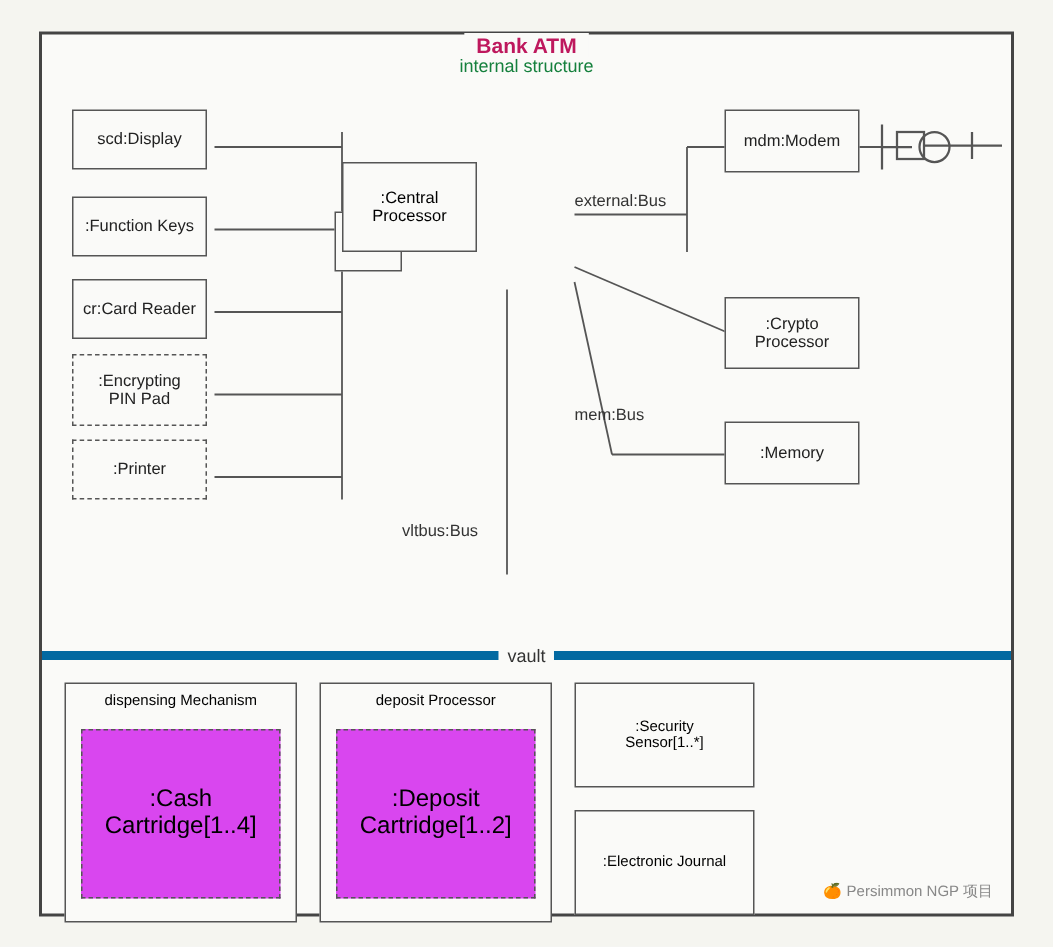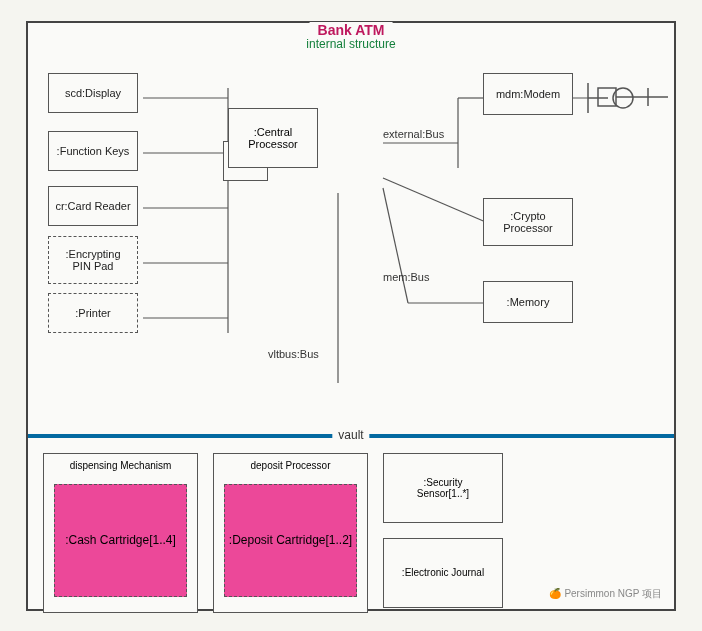--- a/index.html
+++ b/index.html
@@ -82,21 +82,21 @@
       font-size: 11px;
       color: #333;
     }
     
     .vault-section {
       position: absolute;
       bottom: 0;
       left: 0;
       right: 0;
       height: 175px;
-      border-top: 4px solid #0369a1;
+      border-top: 6px solid #0369a1;
     }
     .vault-label {
       position: absolute;
       top: -10px;
       left: 50%;
       transform: translateX(-50%);
       background: #fafaf8;
       padding: 0 6px;
       font-size: 12px;
       color: #333;
@@ -105,26 +105,26 @@
     .mechanism-box {
       position: absolute;
       border: 1px solid #555;
       background: #fafaf8;
       font-size: 10px;
       text-align: center;
     }
     .mechanism-inner {
       position: absolute;
       border: 1px dashed #555;
-      background: #ec4899;
-      font-size: 12px;
-      display: flex;
-      align-items: center;
-      justify-content: center;
-      text-align: right;
+      background: #d946ef;
+      font-size: 16px;
+      display: flex;
+      align-items: center;
+      justify-content: center;
+      text-align: center;
     }
     
     .svg-overlay {
       position: absolute;
       top: 0; left: 0;
       width: 100%;
       height: 100%;
       pointer-events: none;
     }
     

